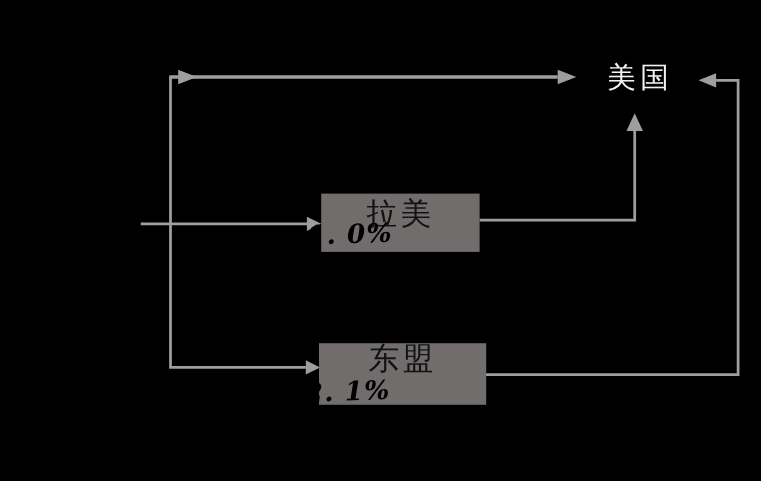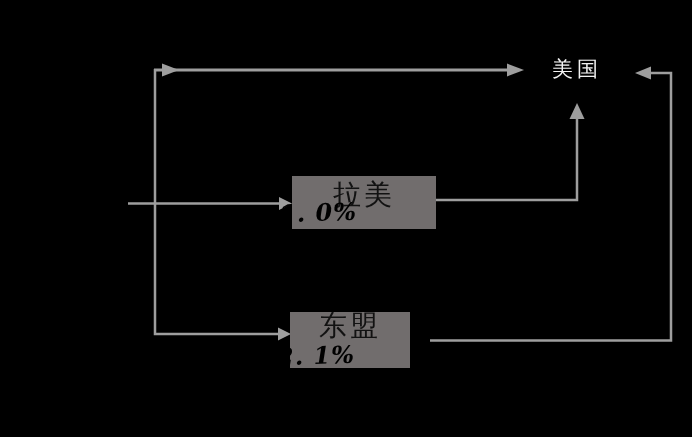--- a/index.html
+++ b/index.html
@@ -18,24 +18,25 @@
   .connector-layer {
     position: absolute;
     left: 0;
     top: 0;
     z-index: 1;
   }
   .node-label {
     position: absolute;
     z-index: 2;
     color: #f2f2f2;
-    font-size: 21px;
+    font-size: 26px;
     letter-spacing: 6px;
     white-space: nowrap;
     line-height: 1;
+    font-family: Liberation Mono, monospace;
   }
   .flow-box {
     position: absolute;
     z-index: 2;
     background: #716d6d;
     display: flex;
     align-items: flex-start;
     justify-content: center;
   }
   .flow-box .box-label {
@@ -50,21 +51,21 @@
     top: 176px;
     width: 144px;
     height: 53px;
   }
   .box-latam .box-label {
     transform: translateY(5px);
   }
   .box-asean {
     left: 290px;
     top: 312px;
-    width: 120px;
+    width: 152px;
     height: 56px;
   }
   .rate-label {
     position: absolute;
     z-index: 3;
     color: #000000;
     font-style: italic;
     font-weight: 600;
     font-size: 24px;
     line-height: 1;

